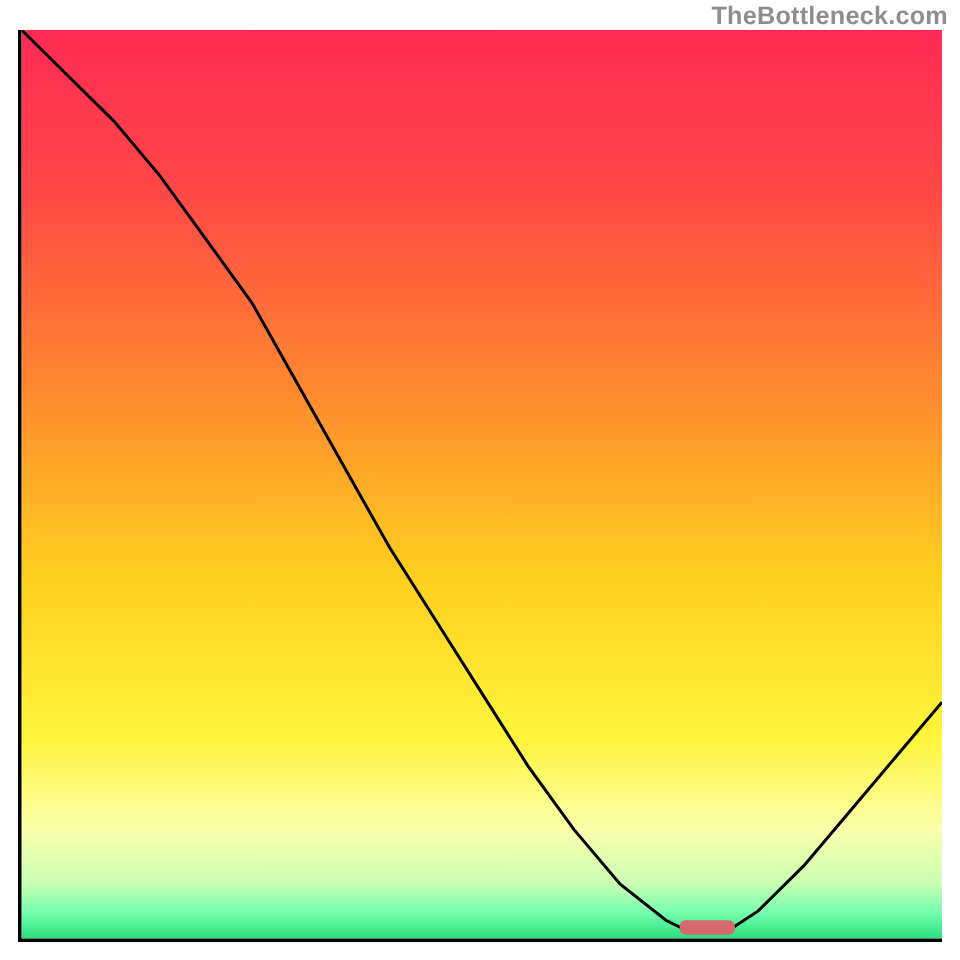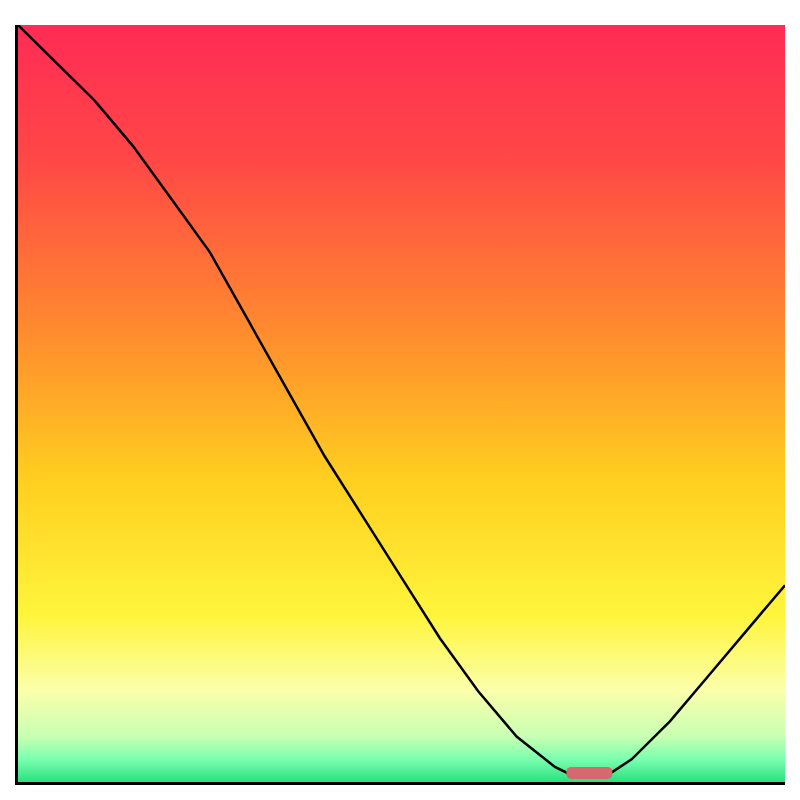--- a/index.html
+++ b/index.html
@@ -10,20 +10,21 @@
   .axes{position:absolute;left:15px;top:25px;width:770px;height:760px;
     border-left:3px solid #000;border-bottom:3px solid #000;box-sizing:border-box}
   svg.plot{position:absolute;left:18px;top:25px;width:767px;height:757px}
   .curve{fill:none;stroke:#000;stroke-width:2.5}
   .marker{fill:#d6686f;stroke:none}
 </style>
 </head>
 <body>
 <div class="wrap">
 
+<div class="watermark">TheBottleneck.com</div>
 
 <div class="axes"></div>
 
 <svg class="plot" viewBox="0 0 767 757" preserveAspectRatio="none">
   <defs>
     <linearGradient id="bg" x1="0" y1="0" x2="0" y2="1">
           <stop offset="0%" stop-color="#ff2b55"></stop>
           <stop offset="18%" stop-color="#ff4846"></stop>
           <stop offset="40%" stop-color="#ff8a2f"></stop>
           <stop offset="60%" stop-color="#ffcf1f"></stop>

